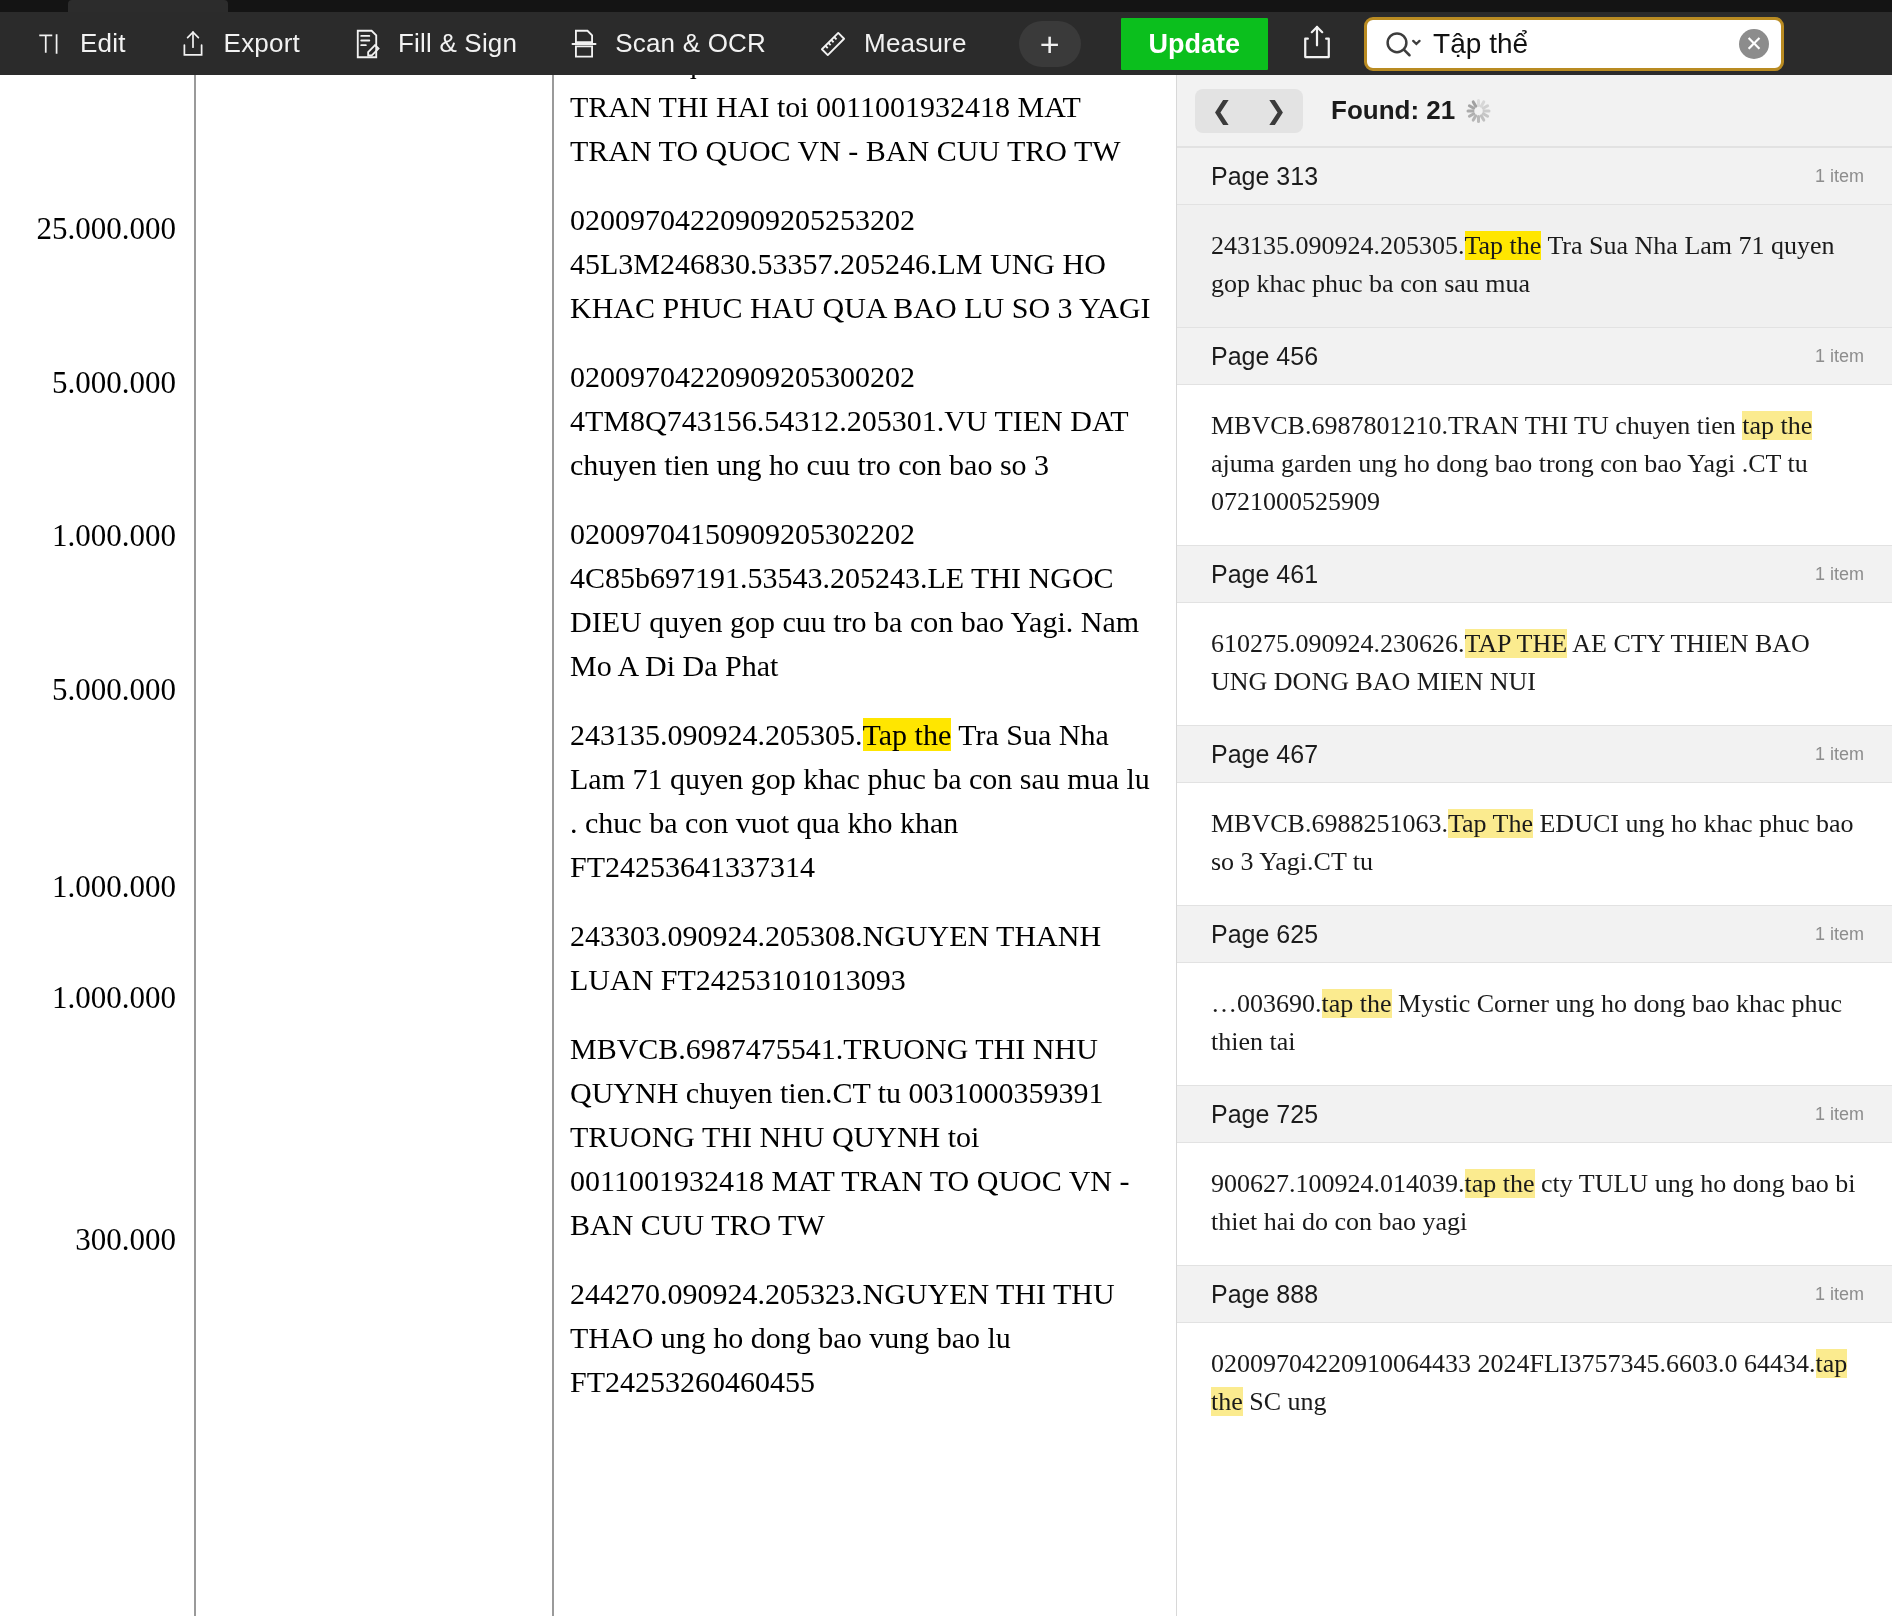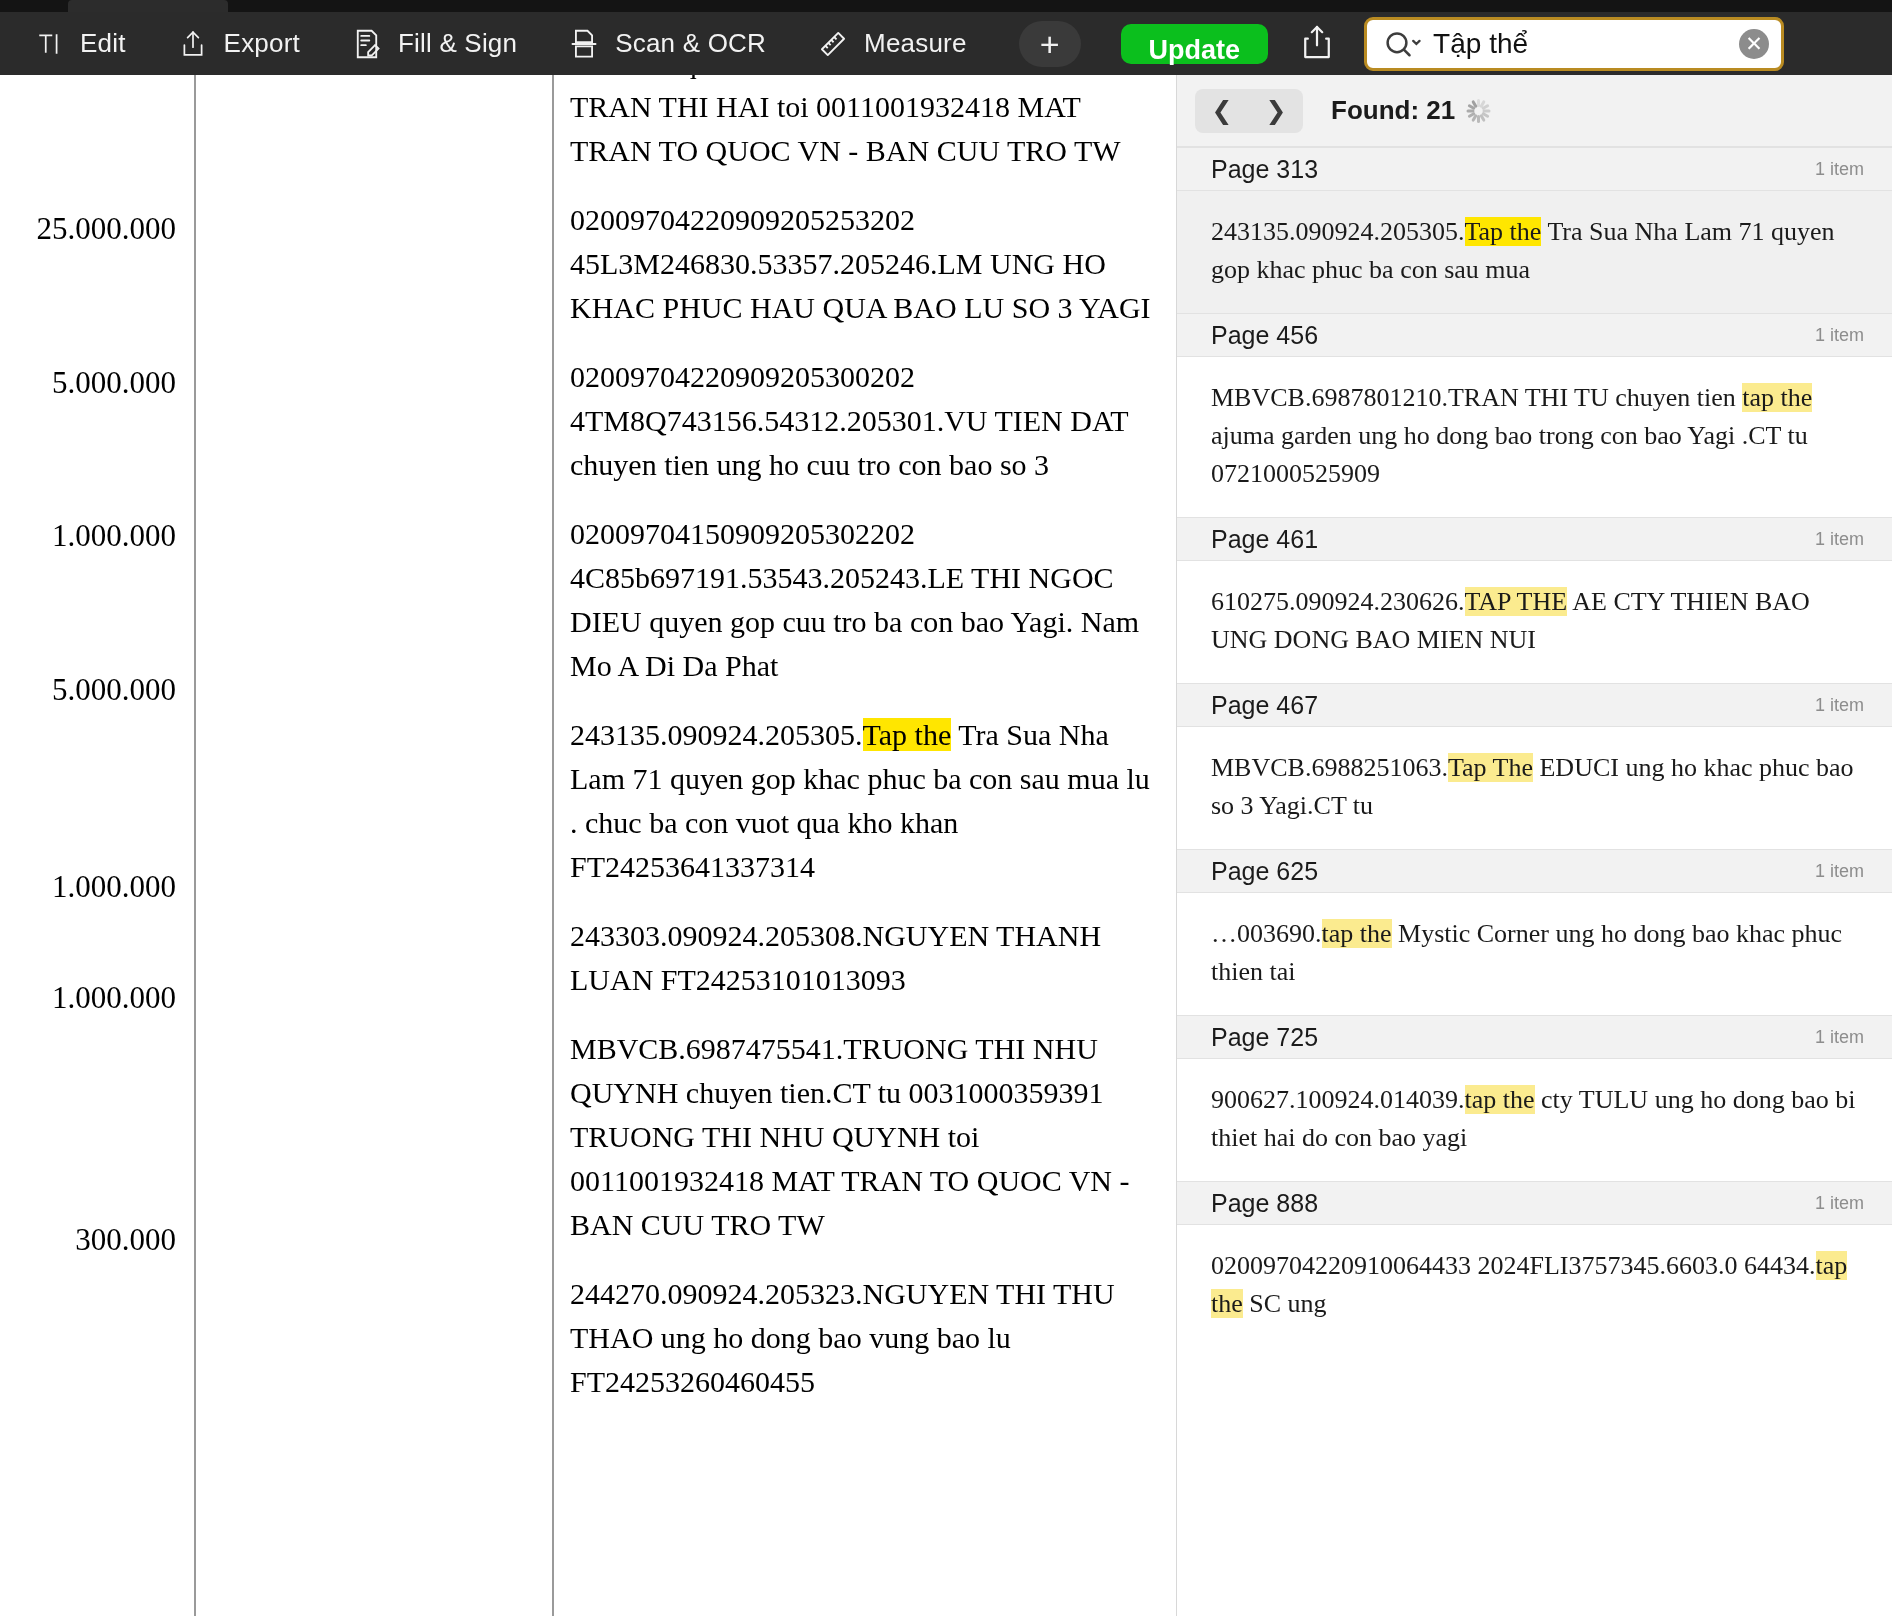--- a/index.html
+++ b/index.html
@@ -41,22 +41,22 @@
   #plus-button {
     width: 62px; height: 46px; border-radius: 23px;
     background: #3a3a3a;
     display: flex; align-items: center; justify-content: center;
     color: #f0f0f0; font-size: 34px; line-height: 1;
     margin-right: 40px; flex: 0 0 auto;
   }
   #update-button {
     background: #0bbf1d; color: #ffffff;
     font-size: 27px; font-weight: 700;
-    padding: 0 28px; height: 40px; line-height: 52px;
-    border-radius: 10px; margin-right: 26px; flex: 0 0 auto;
+    padding: 0 28px; height: 52px; line-height: 52px;
+    border-radius: 1px; margin-right: 26px; flex: 0 0 auto;
   }
   #share-button {
     width: 46px; height: 46px; margin-right: 24px; flex: 0 0 auto;
     display: flex; align-items: center; justify-content: center;
   }
 
   
   #search-box {
     position: relative;
     width: 420px; height: 54px;
@@ -136,21 +136,21 @@
   .nav-chevron { color: #3b3b3b; font-size: 25px; line-height: 1; }
   #found-label { font-size: 26px; color: #1b1b1b; font-weight: 700; }
   #spinner { margin-left: 10px; width: 26px; height: 26px; position: relative; display: inline-block; vertical-align: middle; }
   #spinner i {
     position: absolute; left: 11.5px; top: 1px;
     width: 3px; height: 8px; background: #9a9a9a; border-radius: 2px;
     transform-origin: 1.5px 12px;
   }
 
   .page-group-header {
-    height: 44px; background: #f2f2f2;
+    height: 58px; background: #f2f2f2;
     border-top: 1px solid #e2e2e2; border-bottom: 1px solid #e2e2e2;
     display: flex; align-items: center; justify-content: space-between;
     padding: 0 28px 0 34px;
   }
   .page-group-header .pg-label { font-size: 25px; color: #1b1b1b; }
   .page-group-header .pg-count { font-size: 18px; color: #8d8d8d; }
 
   .result-item {
     padding: 22px 28px 24px 34px;
     background: #ffffff;

